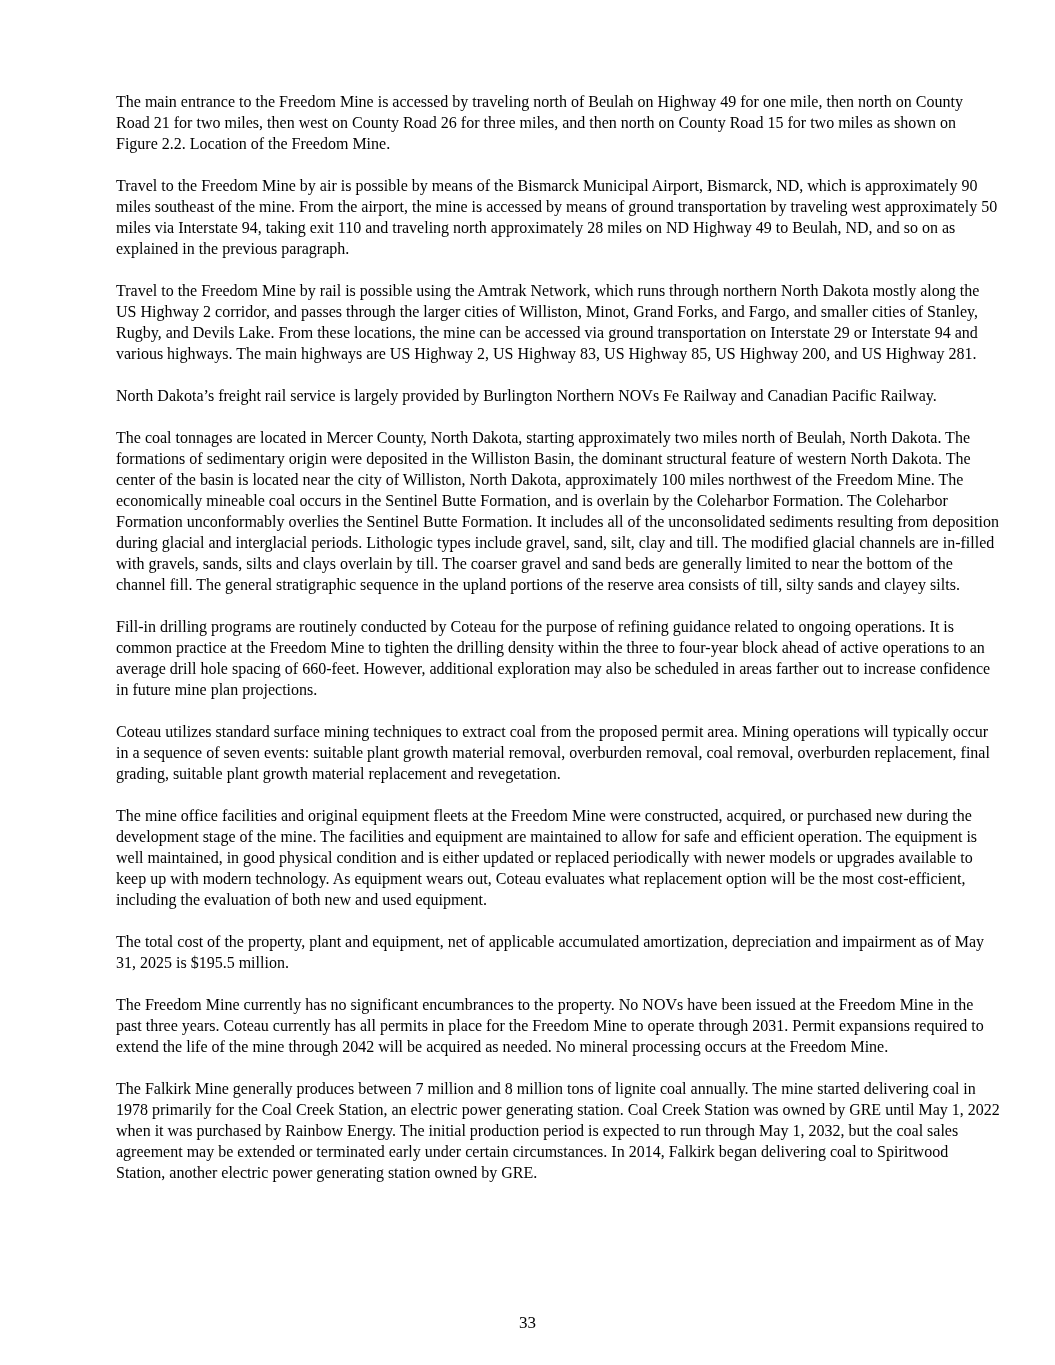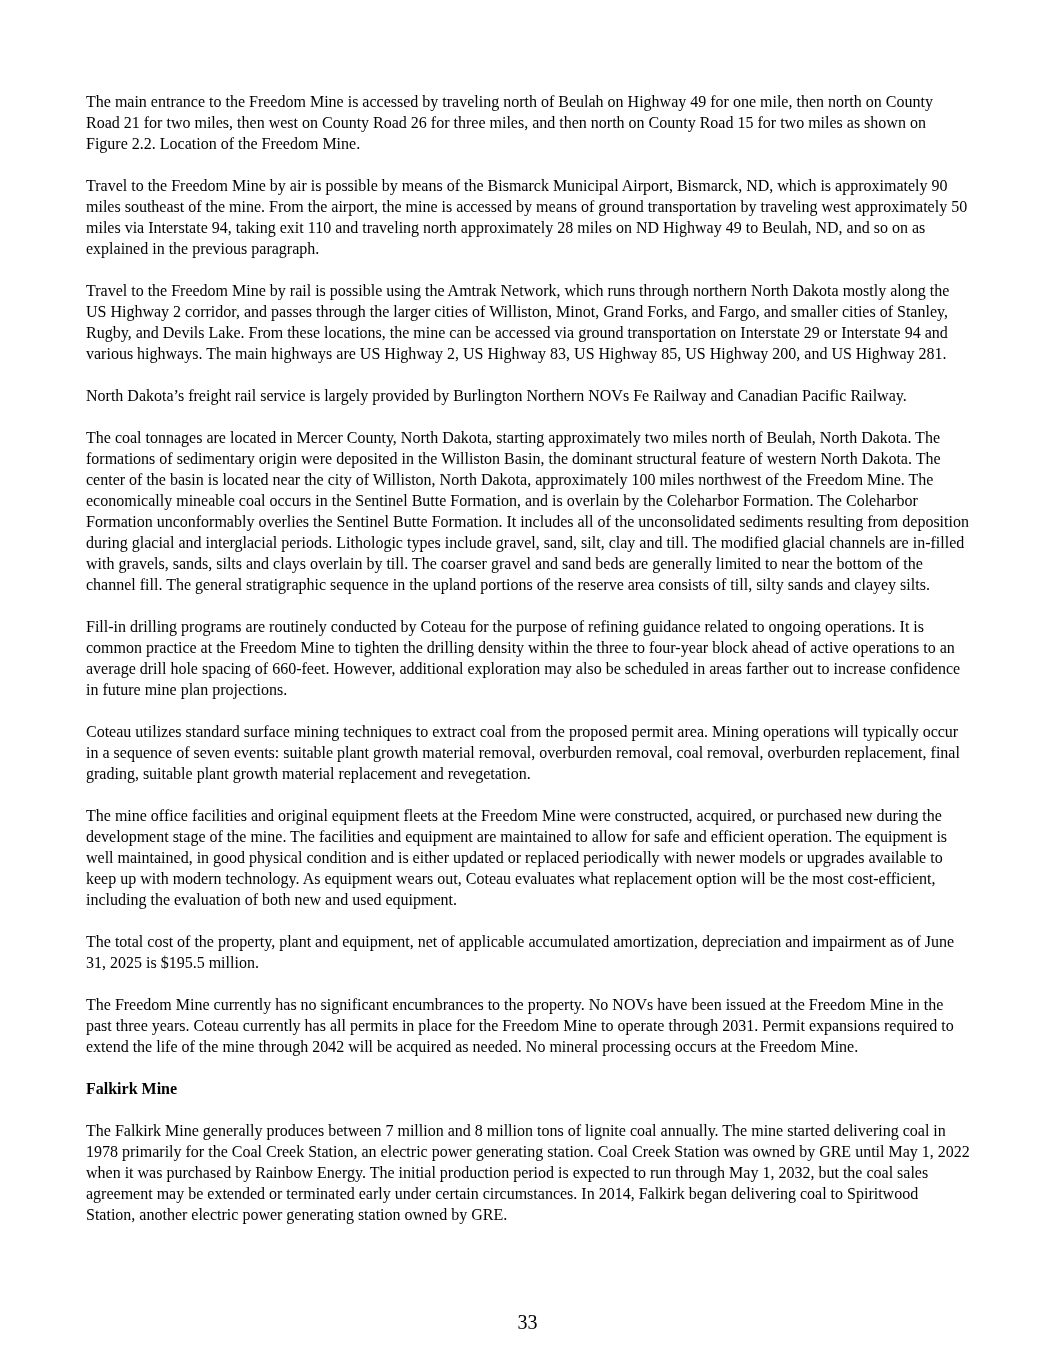--- a/index.html
+++ b/index.html
@@ -15,51 +15,51 @@
     box-sizing: border-box;
     padding: 91px 85px 60px 86px;
     font-family: "Liberation Serif", "DejaVu Serif", serif;
     font-size: 16px;
     line-height: 21px;
     color: #000000;
     overflow: hidden;
   }
   .content {
     width: 884px;
+    margin-left: 30px;
   }
   .para {
     margin: 0 0 21px 0;
     text-align: left;
   }
   .heading {
     font-weight: bold;
   }
   .page-number {
     position: absolute;
     left: 0;
     right: 0;
     bottom: 32px;
     text-align: center;
     font-family: "Liberation Serif", "DejaVu Serif", serif;
-    font-size: 20px;
+    font-size: 17px;
     color: #000000;
   }
 </style>
 </head>
 <body>
 
 <div class="page">
   <div class="content">
     <p class="para">The main entrance to the Freedom Mine is accessed by traveling north of Beulah on Highway 49 for one mile, then north on County Road 21 for two miles, then west on County Road 26 for three miles, and then north on County Road 15 for two miles as shown on Figure 2.2. Location of the Freedom Mine.</p>
     <p class="para">Travel to the Freedom Mine by air is possible by means of the Bismarck Municipal Airport, Bismarck, ND, which is approximately 90 miles southeast of the mine. From the airport, the mine is accessed by means of ground transportation by traveling west approximately 50 miles via Interstate 94, taking exit 110 and traveling north approximately 28 miles on ND Highway 49 to Beulah, ND, and so on as explained in the previous paragraph.</p>
     <p class="para">Travel to the Freedom Mine by rail is possible using the Amtrak Network, which runs through northern North Dakota mostly along the US Highway 2 corridor, and passes through the larger cities of Williston, Minot, Grand Forks, and Fargo, and smaller cities of Stanley, Rugby, and Devils Lake. From these locations, the mine can be accessed via ground transportation on Interstate 29 or Interstate 94 and various highways. The main highways are US Highway 2, US Highway 83, US Highway 85, US Highway 200, and US Highway 281.</p>
     <p class="para">North Dakota’s freight rail service is largely provided by Burlington Northern NOVs Fe Railway and Canadian Pacific Railway.</p>
     <p class="para">The coal tonnages are located in Mercer County, North Dakota, starting approximately two miles north of Beulah, North Dakota. The formations of sedimentary origin were deposited in the Williston Basin, the dominant structural feature of western North Dakota. The center of the basin is located near the city of Williston, North Dakota, approximately 100 miles northwest of the Freedom Mine. The economically mineable coal occurs in the Sentinel Butte Formation, and is overlain by the Coleharbor Formation. The Coleharbor Formation unconformably overlies the Sentinel Butte Formation. It includes all of the unconsolidated sediments resulting from deposition during glacial and interglacial periods. Lithologic types include gravel, sand, silt, clay and till. The modified glacial channels are in-filled with gravels, sands, silts and clays overlain by till. The coarser gravel and sand beds are generally limited to near the bottom of the channel fill. The general stratigraphic sequence in the upland portions of the reserve area consists of till, silty sands and clayey silts.</p>
     <p class="para">Fill-in drilling programs are routinely conducted by Coteau for the purpose of refining guidance related to ongoing operations. It is common practice at the Freedom Mine to tighten the drilling density within the three to four-year block ahead of active operations to an average drill hole spacing of 660-feet. However, additional exploration may also be scheduled in areas farther out to increase confidence in future mine plan projections.</p>
     <p class="para">Coteau utilizes standard surface mining techniques to extract coal from the proposed permit area. Mining operations will typically occur in a sequence of seven events: suitable plant growth material removal, overburden removal, coal removal, overburden replacement, final grading, suitable plant growth material replacement and revegetation.</p>
     <p class="para">The mine office facilities and original equipment fleets at the Freedom Mine were constructed, acquired, or purchased new during the development stage of the mine. The facilities and equipment are maintained to allow for safe and efficient operation. The equipment is well maintained, in good physical condition and is either updated or replaced periodically with newer models or upgrades available to keep up with modern technology. As equipment wears out, Coteau evaluates what replacement option will be the most cost-efficient, including the evaluation of both new and used equipment.</p>
-    <p class="para">The total cost of the property, plant and equipment, net of applicable accumulated amortization, depreciation and impairment as of June 31, 2025 is $195.5 million.</p>
+    <p class="para">The total cost of the property, plant and equipment, net of applicable accumulated amortization, depreciation and impairment as of May 31, 2025 is $195.5 million.</p>
     <p class="para">The Freedom Mine currently has no significant encumbrances to the property. No NOVs have been issued at the Freedom Mine in the past three years. Coteau currently has all permits in place for the Freedom Mine to operate through 2031. Permit expansions required to extend the life of the mine through 2042 will be acquired as needed. No mineral processing occurs at the Freedom Mine.</p>
-    <p class="para heading">Falkirk Mine</p>
     <p class="para">The Falkirk Mine generally produces between 7 million and 8 million tons of lignite coal annually. The mine started delivering coal in 1978 primarily for the Coal Creek Station, an electric power generating station. Coal Creek Station was owned by GRE until May 1, 2022 when it was purchased by Rainbow Energy. The initial production period is expected to run through May 1, 2032, but the coal sales agreement may be extended or terminated early under certain circumstances. In 2014, Falkirk began delivering coal to Spiritwood Station, another electric power generating station owned by GRE.</p>
   </div>
   <div class="page-number">33</div>
 </div>
 
 </body></html>

